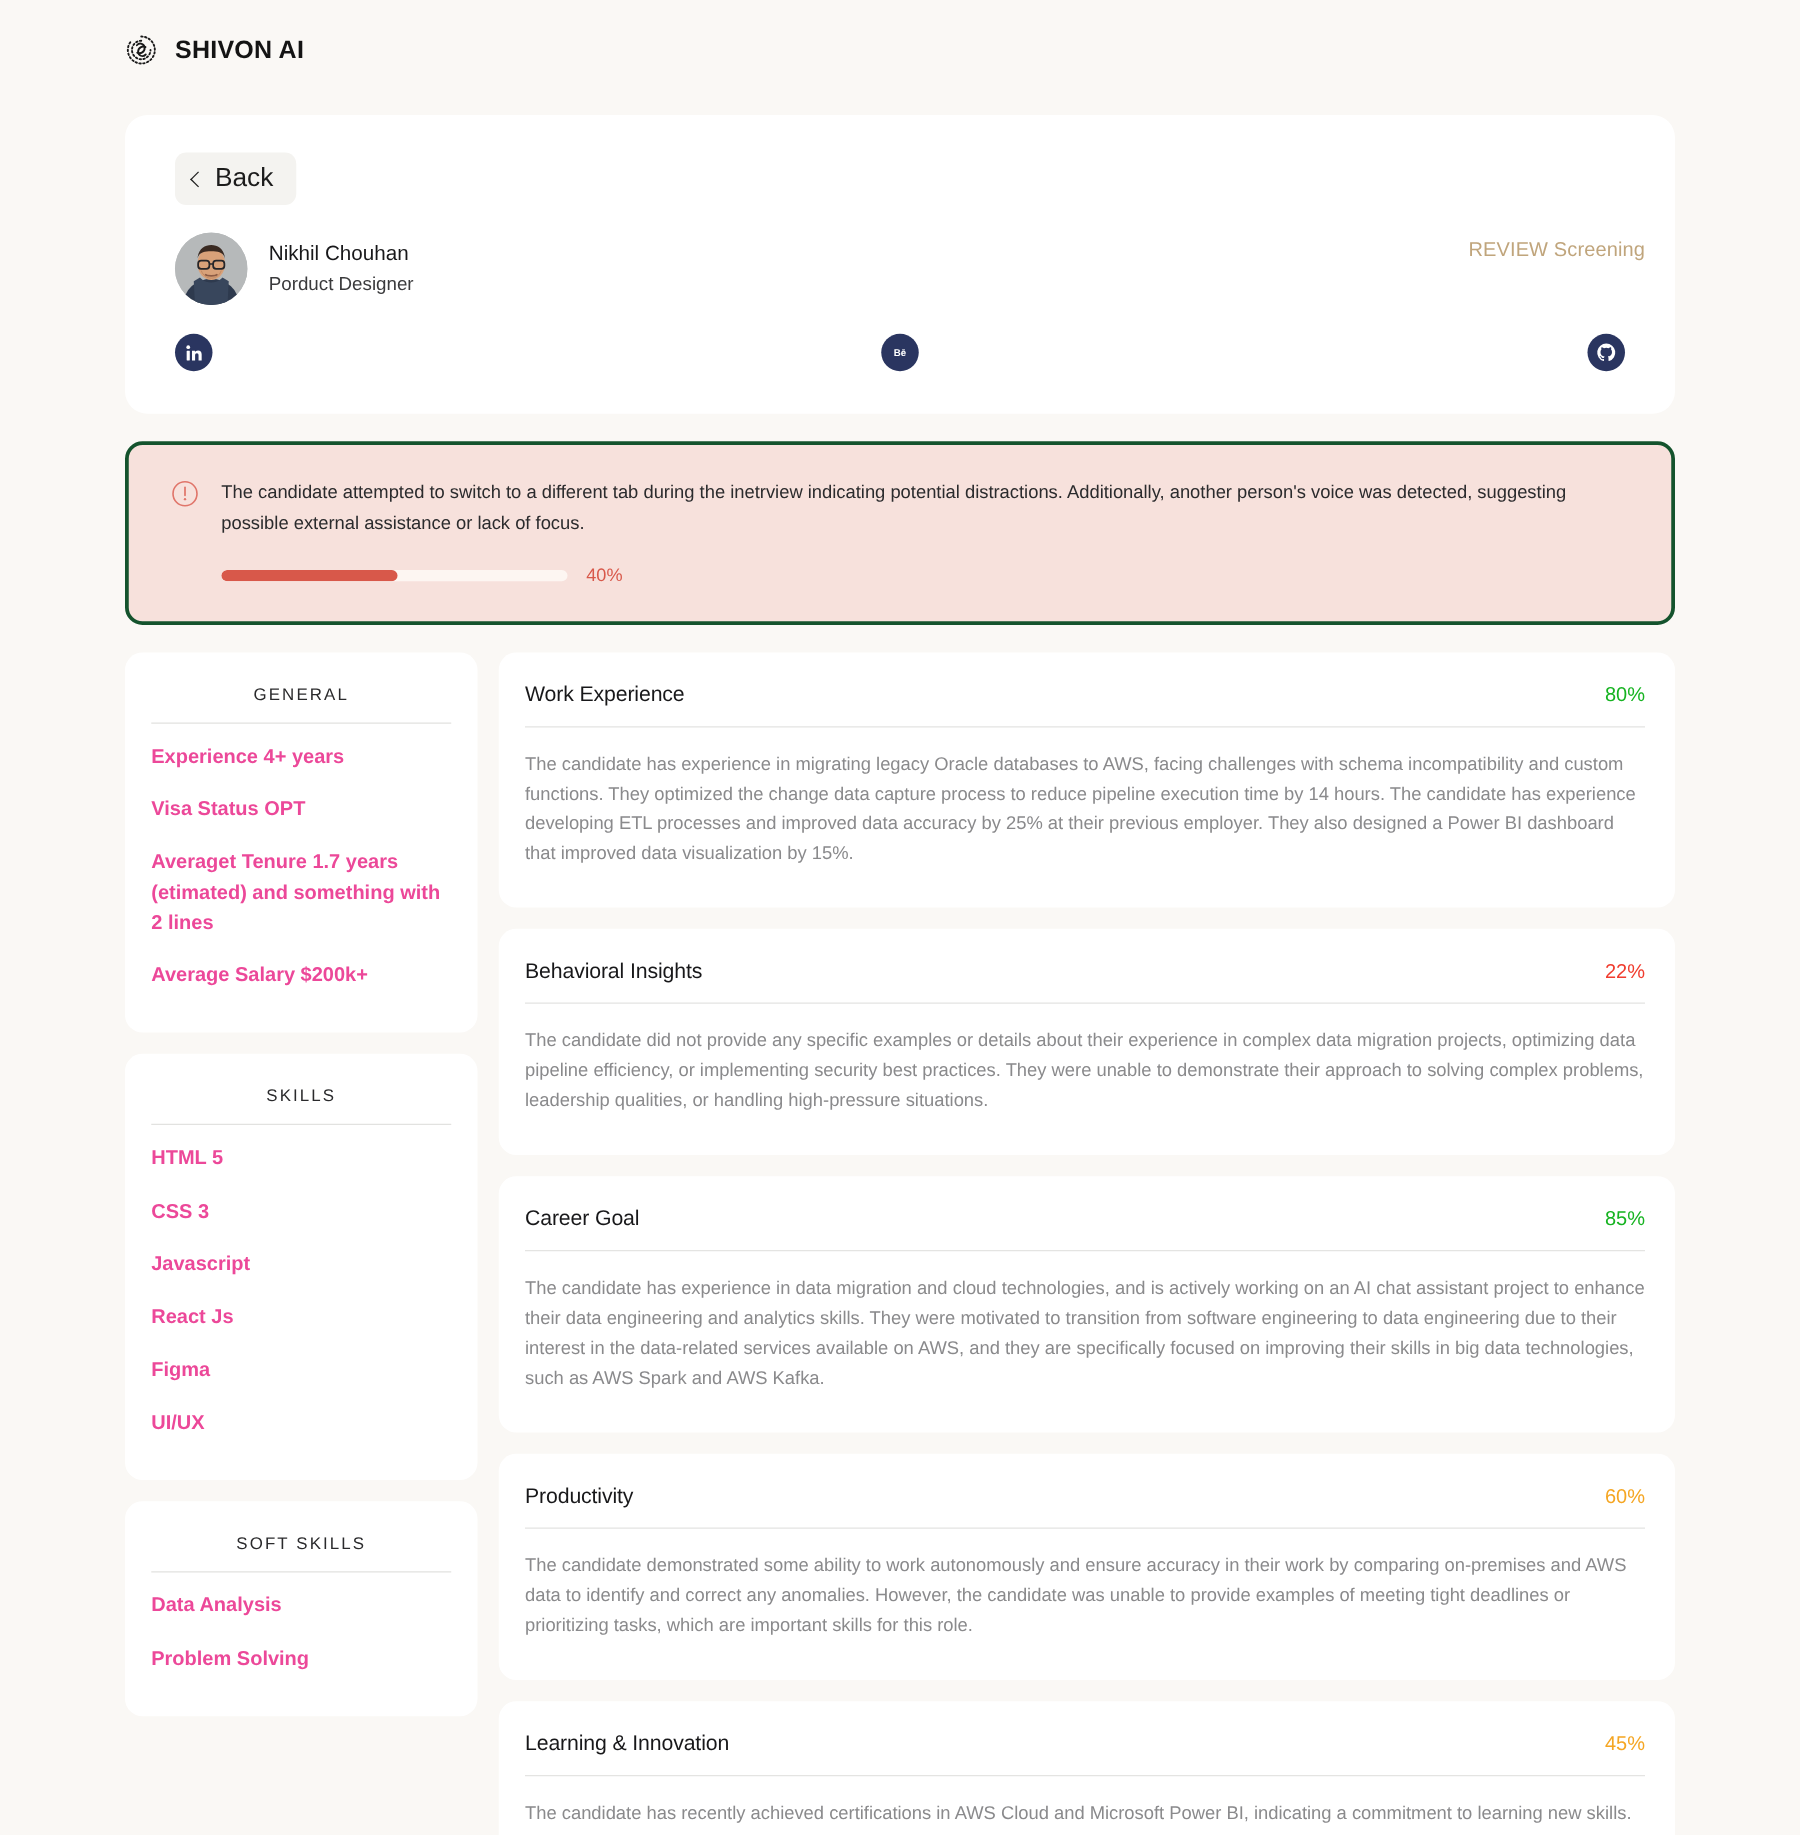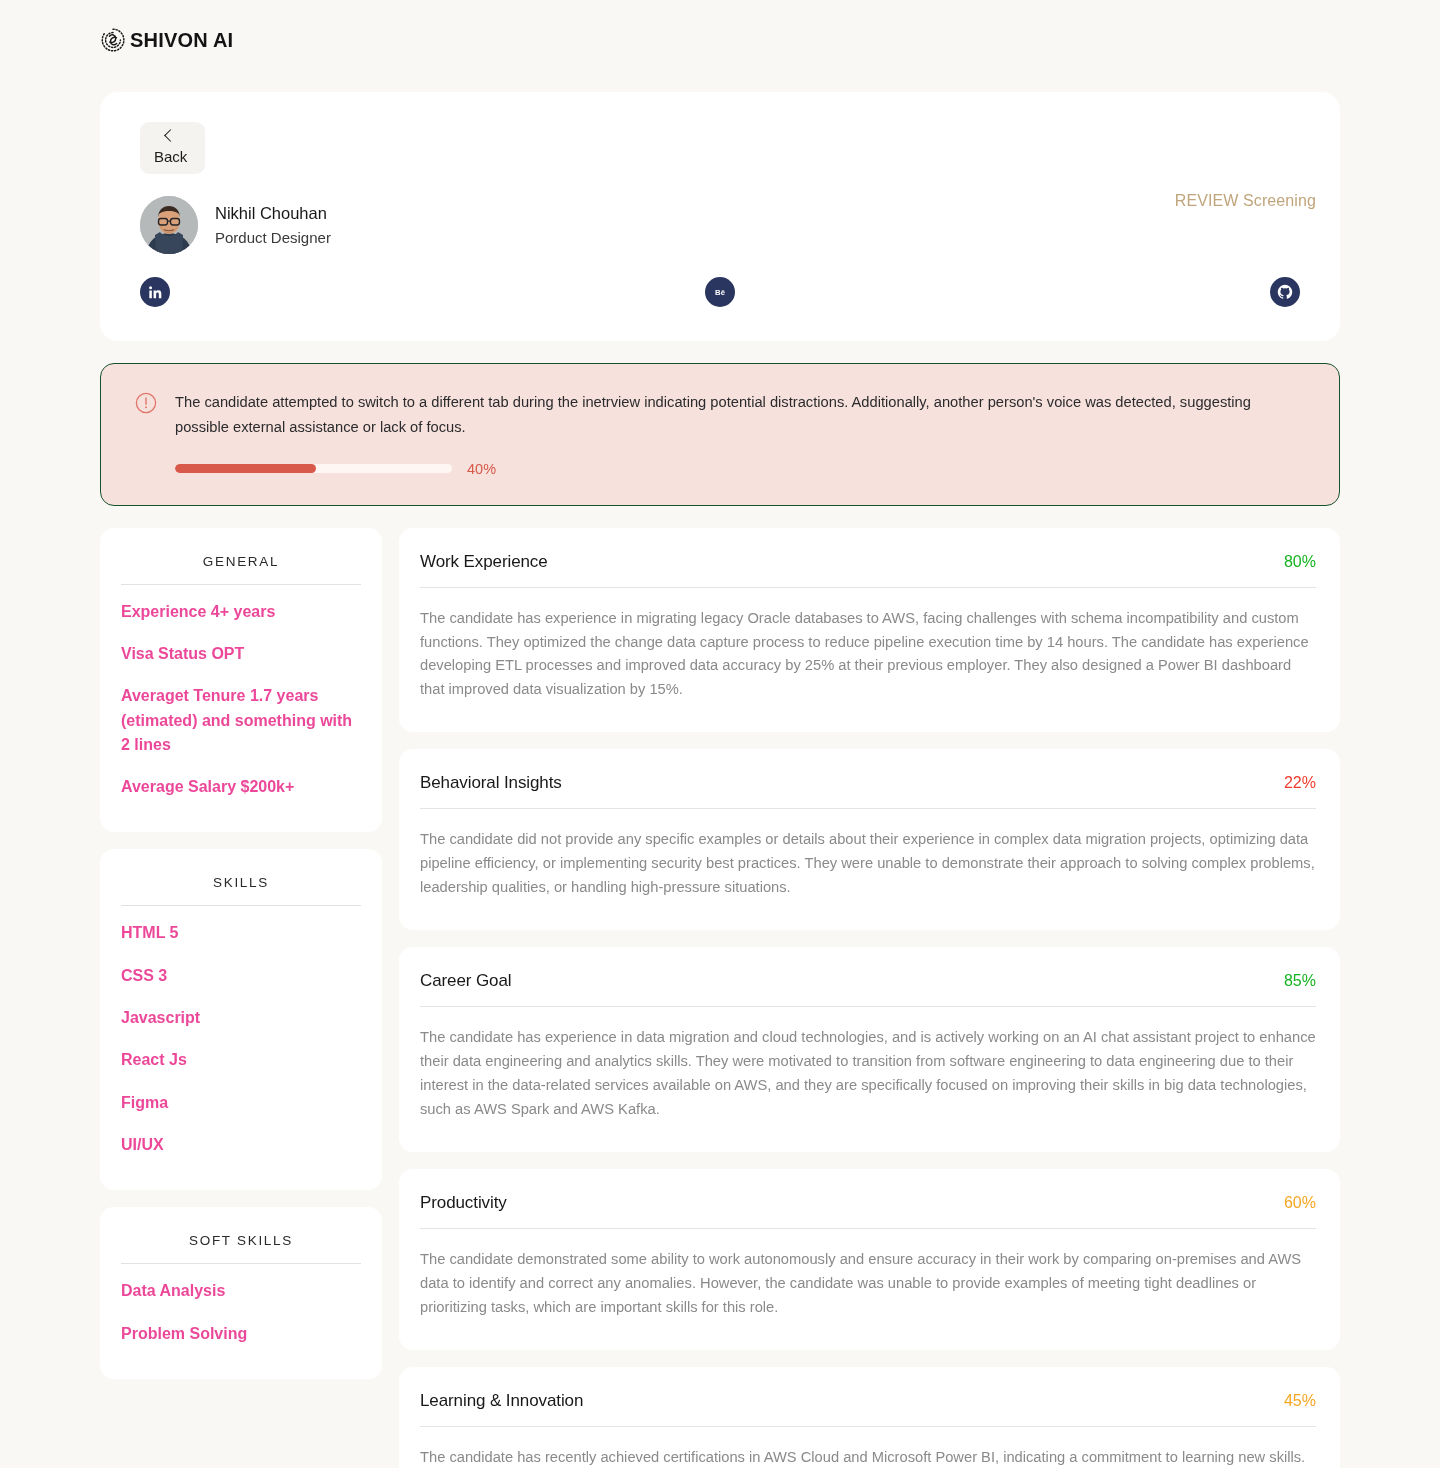--- a/index.html
+++ b/index.html
@@ -7,43 +7,42 @@
   html, body {
     width: 1440px;
     min-height: 1468px;
     background: #faf8f5;
     font-family: "Liberation Sans", sans-serif;
     -webkit-font-smoothing: antialiased;
   }
   .page { width: 1440px; min-height: 1468px; position: relative; padding-bottom: 60px; }
 
   
-  .brandbar { padding: 20px 0 0 100px; display: flex; align-items: center; gap: 4px; height: 60px; }
+  .brandbar { padding: 20px 0 0 100px; display: flex; align-items: center; gap: 14px; height: 60px; }
   .logo-mark { width: 26px; height: 26px; flex: 0 0 26px; display:block; }
   .brand-name {
     font-size: 20px; font-weight: 700; letter-spacing: 0.2px; color: #141414;
     font-family: "Liberation Sans", sans-serif;
   }
 
   
   .profile-card {
     position: relative;
     margin: 32px 100px 0 100px;
     background: #ffffff;
     border-radius: 18px;
     padding: 30px 40px 34px 40px;
     min-height: 232px;
   }
   .back-btn {
     display: inline-flex; align-items: center; gap: 8px;
     background: #f4f3f0; border: none; border-radius: 9px;
     padding: 9px 18px 9px 14px;
-    font-size: 15px; color: #1c1c1c; cursor: pointer;
+    font-size: 21px; color: #1c1c1c; cursor: pointer;
     font-family: "Liberation Sans", sans-serif;
-    flex-direction: column;
   }
   .chev { width: 9px; height: 9px; border-left: 1.8px solid #1c1c1c; border-bottom: 1.8px solid #1c1c1c;
           transform: rotate(45deg); display:inline-block; margin-right:1px; }
   .profile-row { display: flex; align-items: center; gap: 17px; margin-top: 22px; }
   .avatar {
     width: 58px; height: 58px; border-radius: 50%; overflow: hidden; flex: 0 0 58px;
     background: #b9bcbd; position: relative;
   }
   .avatar svg { display: block; width: 58px; height: 58px; }
   .person-name { font-size: 16.5px; color: #18181a; line-height: 1.45; }
@@ -57,21 +56,21 @@
   .social svg { display: block; }
   .review-tag {
     position: absolute; right: 24px; top: 100px;
     font-size: 16px; color: #c0a57c; letter-spacing: 0.1px;
   }
 
   
   .alert {
     margin: 22px 100px 0 100px;
     background: #f7e1dc;
-    border: 1px solid #14532d;
+    border: 3px solid #14532d;
     border-radius: 14px;
     padding: 26px 32px 28px 34px;
     display: flex; gap: 18px;
   }
   .alert-icon { flex: 0 0 22px; margin-top: 2px; }
   .alert-body { flex: 1 1 auto; }
   .alert-text {
     font-size: 14.7px; line-height: 1.72; color: #2b2b2d; max-width: 1120px;
   }
   .bar-row { display: flex; align-items: center; gap: 15px; margin-top: 20px; }

